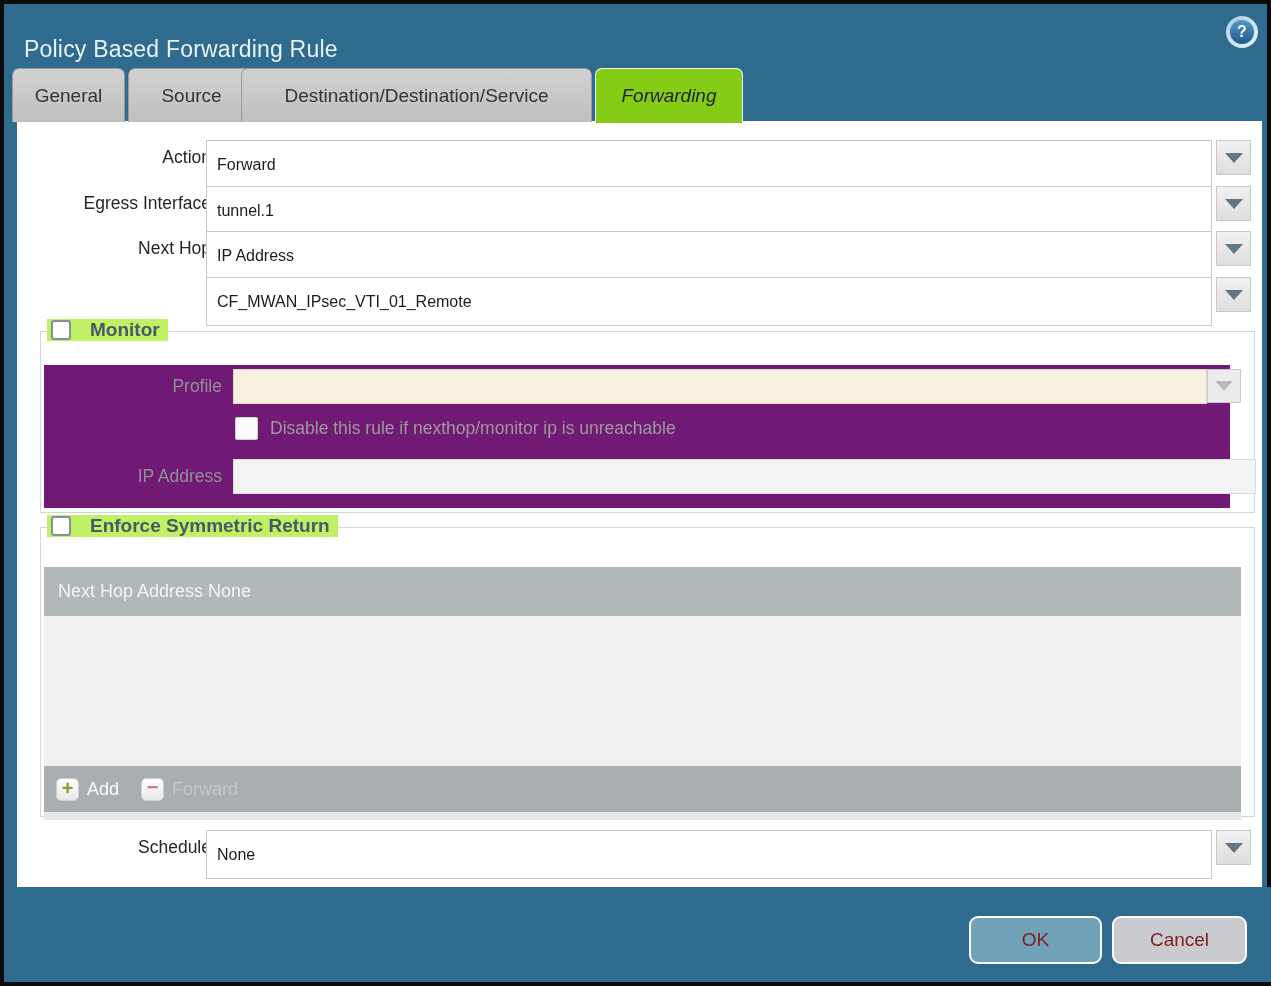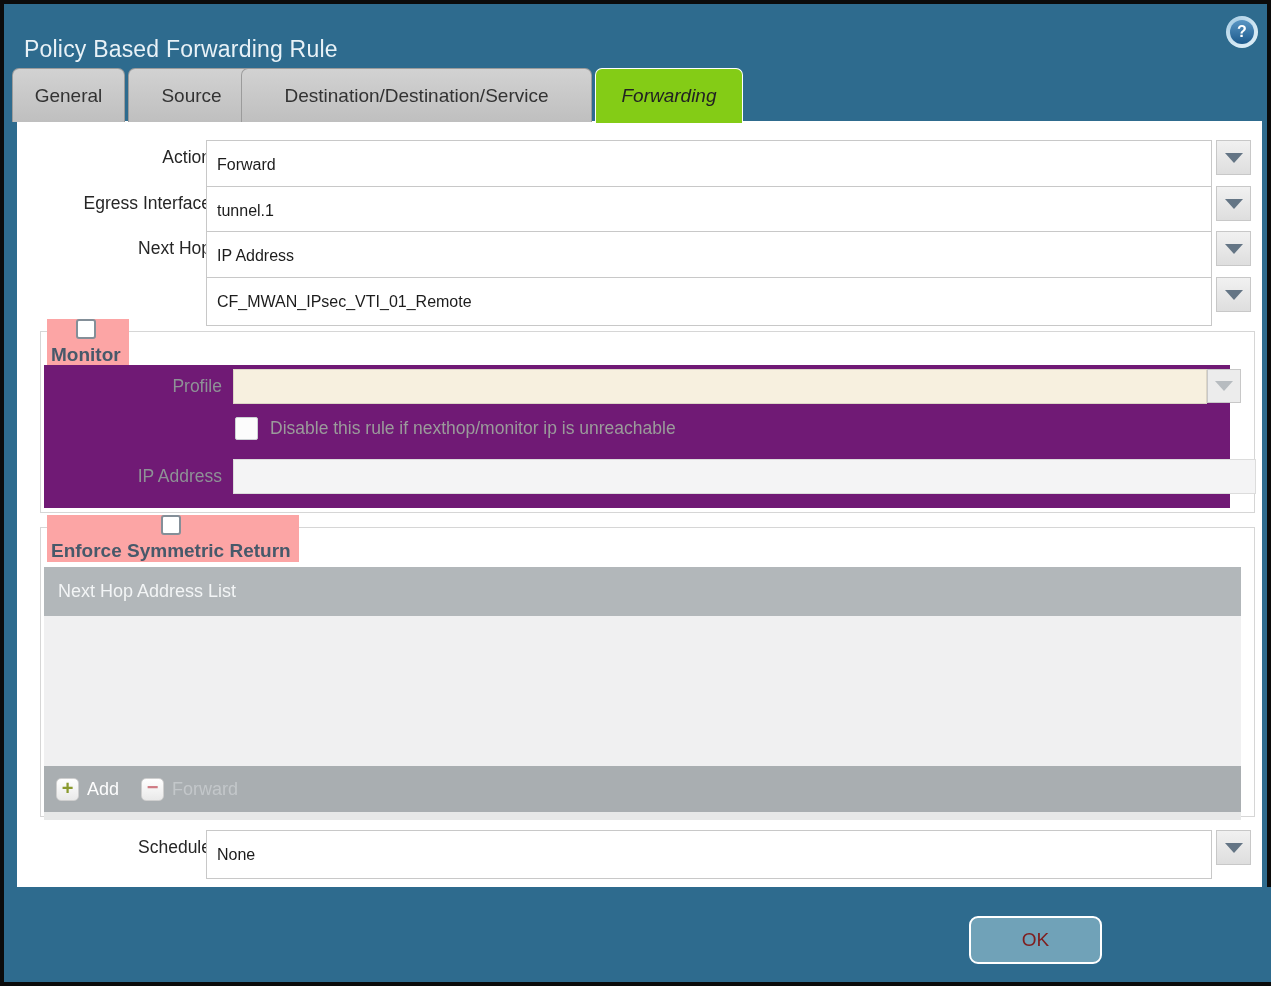--- a/index.html
+++ b/index.html
@@ -86,22 +86,22 @@
   .rowpos { position:absolute; left:0; width:100%; height:35px; }
 
   
   .fset {
     position:absolute; left:23px; width:1215px;
     border:1px solid #d6d6d6;
   }
   .fset-monitor { top:210px; height:182px; }
   .fset-enforce { top:406px; height:290px; }
   .legend {
-    position:absolute; top:-13px; left:6px; background:#fca5a5;
-    padding:0 8px 0 4px; display:flex; align-items:center; gap:5px;flex-direction:column;
+    position:absolute; top:-13px; left:6px; background:#bef264;
+    padding:0 8px 0 4px; display:flex; align-items:center; gap:19px;
   }
   .chk {
     width:20px; height:20px; background:#fff;
     border:2px solid #848f98; border-radius:3px; cursor:pointer;
   }
   .legend-label {
     font-size:19px; font-weight:bold; color:#47596a;
   }
 
   .monitor-panel {
@@ -251,21 +251,21 @@
         </div>
       </div>
 
       <div class="fset fset-enforce">
         <div class="legend">
           <div class="chk"></div>
           <div class="legend-label">Enforce Symmetric Return</div>
         </div>
         <div class="nh-table">
           <div class="nh-thead">
-            <span>Next Hop Address List</span>
+            <span>Next Hop Address None</span>
           </div>
           <div class="nh-tbody"></div>
           <div class="nh-tfoot">
             <div class="tbl-btn">
               <span class="mini-icon">
                 <span class="plus-glyph">+</span>
               </span>
               <span>Add</span>
             </div>
             <div class="tbl-btn disabled">
@@ -284,16 +284,17 @@
         <input class="f-input" readonly="" value="None" style="">
         <div class="drop-btn">
           <span class="arrow-down"></span>
         </div>
       </div>
 
     </div>
 
     <div id="footer-bar">
       <button class="dlg-btn btn-ok">OK</button>
+      <button class="dlg-btn btn-cancel">Cancel</button>
     </div>
 
   </div>
 </div>
 
 </body></html>

